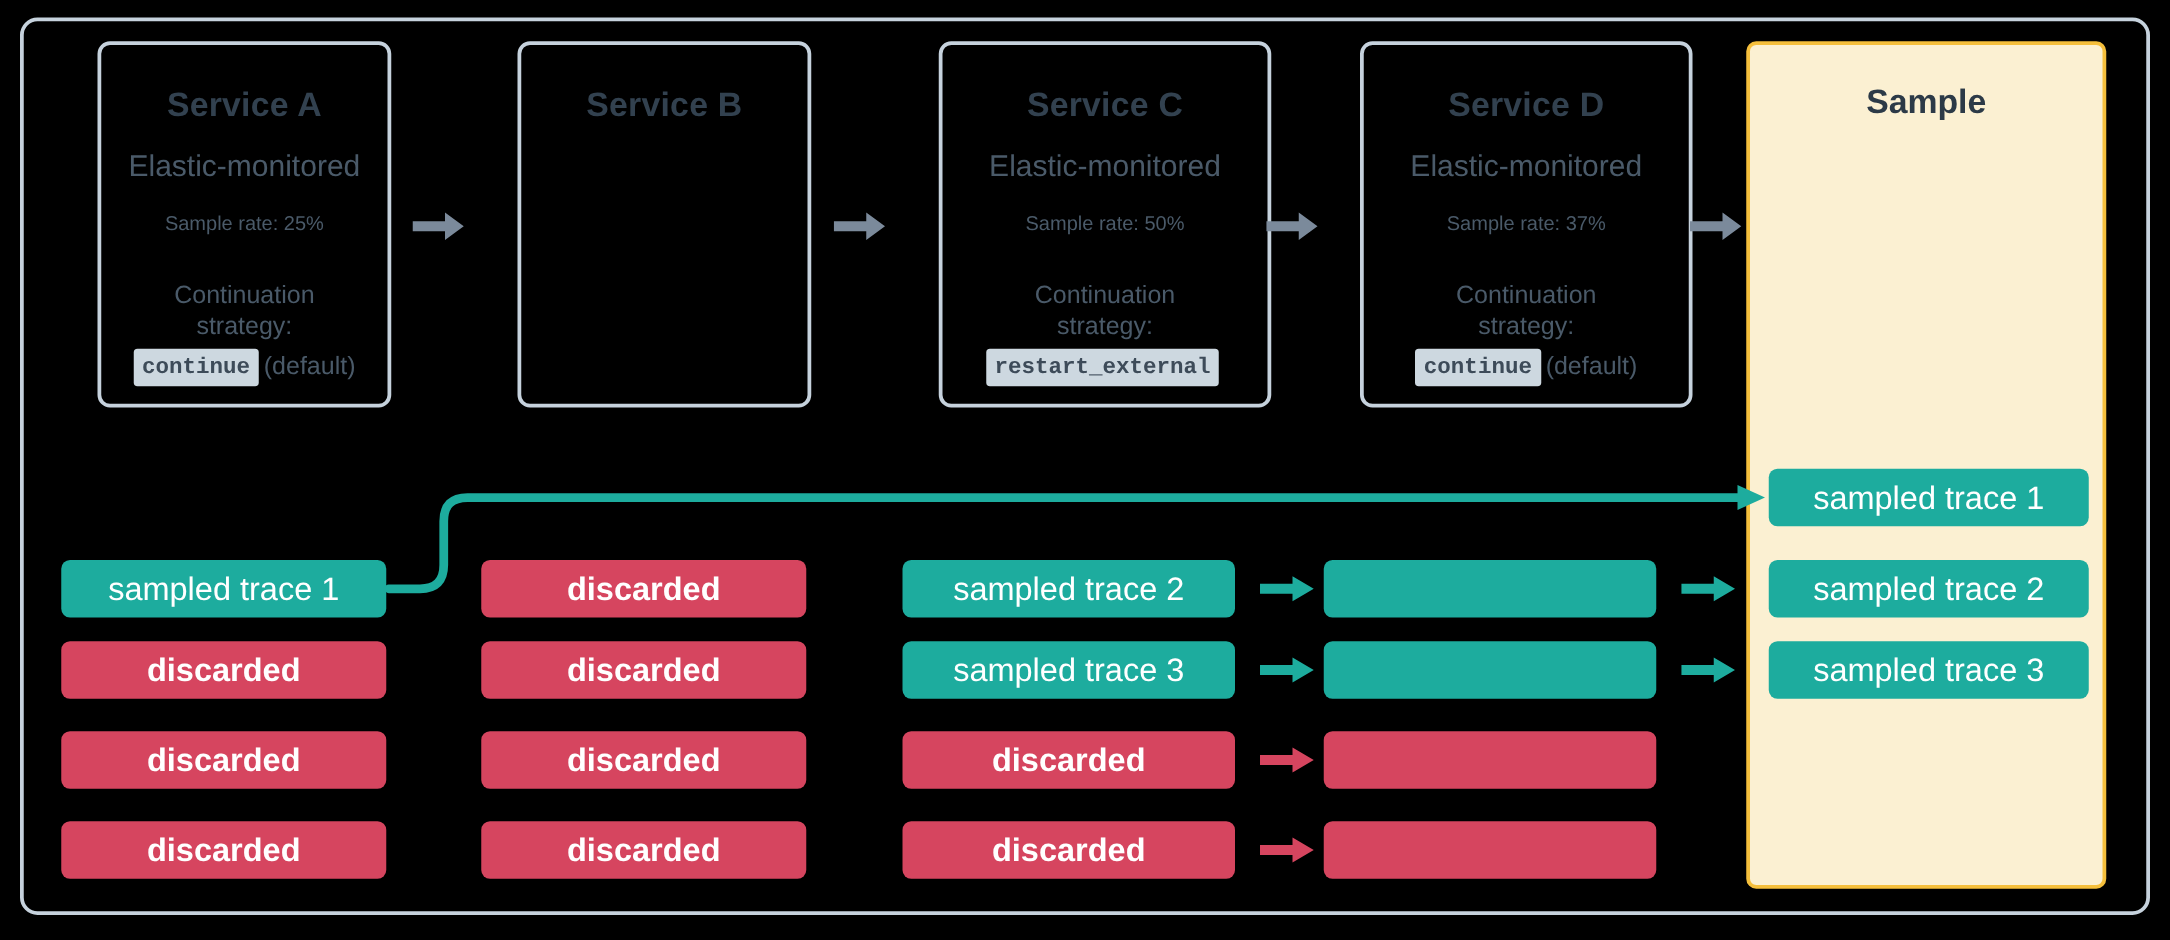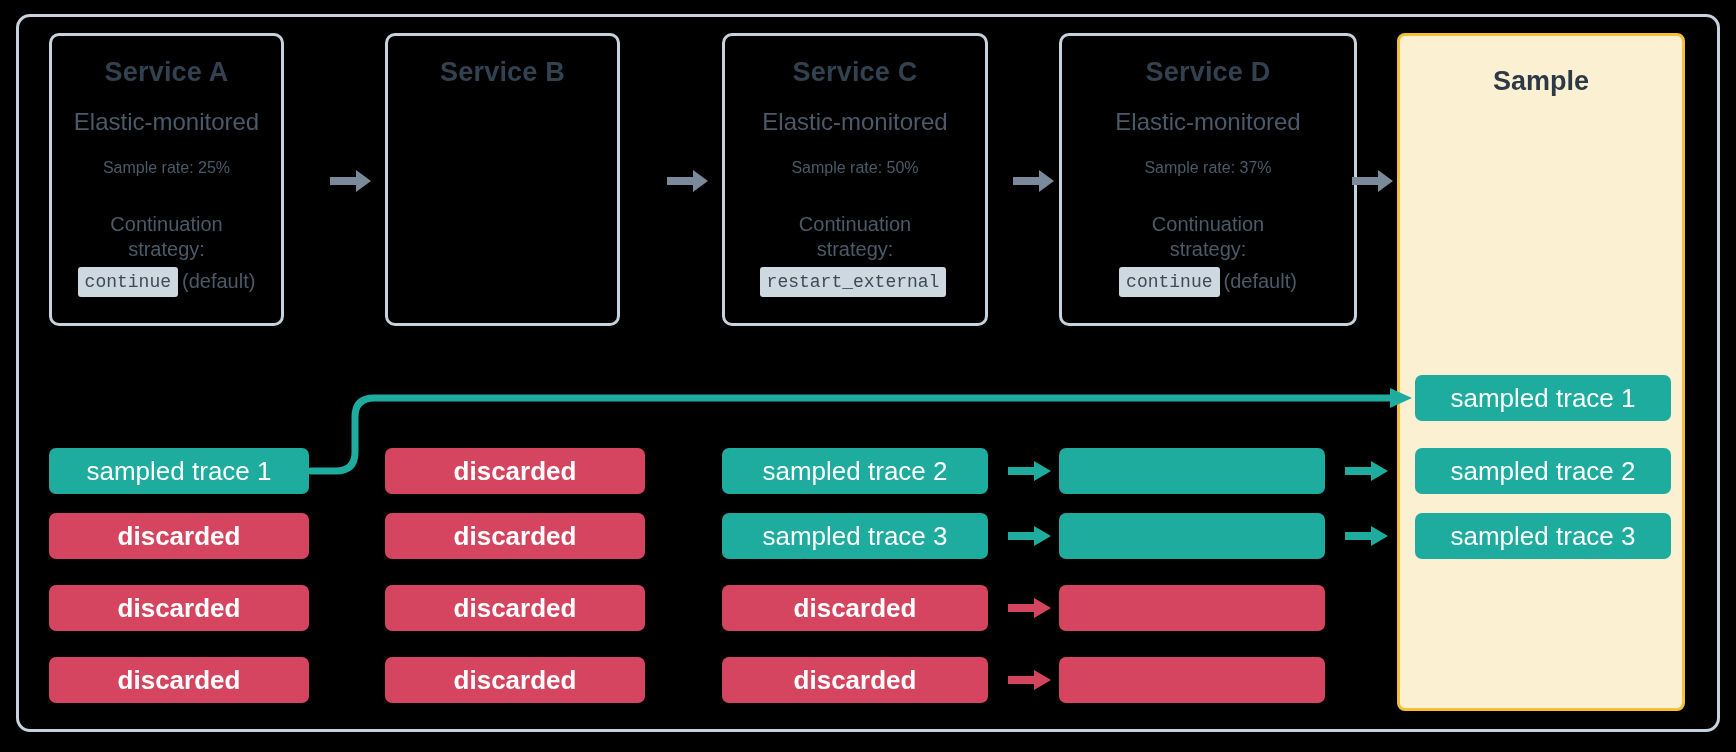--- a/index.html
+++ b/index.html
@@ -35,21 +35,22 @@
   }
 
   
   .service-box {
     position: absolute;
     box-sizing: border-box;
     border: 3px solid #c6d2dd;
     border-radius: 10px;
     background: #000000;
     text-align: center;
-    padding-top: 22px;
+    padding-top: 34px;
+    margin-left: 29px;
   }
   .service-title {
     font-size: 27px;
     font-weight: bold;
     color: #32414f;
     letter-spacing: 0.2px;
     margin: 0 0 20px 0;
     line-height: 1.1;
   }
   .service-sub {
@@ -81,20 +82,21 @@
   code.code-chip {
     display: inline-block;
     background: #cdd8e0;
     color: #3d4b59;
     font-family: "Liberation Mono", "DejaVu Sans Mono", monospace;
     font-size: 18px;
     line-height: 1.45;
     padding: 2px 7px;
     border-radius: 3px;
     vertical-align: middle;
+    font-weight: bold;
   }
   .default-note {
     font-size: 20px;
     color: #4a5a69;
     vertical-align: middle;
     margin-left: 4px;
   }
 
   
   .grey-arrow {
@@ -201,21 +203,21 @@
       <code class="code-chip">restart_external</code><span class="default-note"></span>
     </div>
   </div>
 
   <div class="grey-arrow" style="left:1013px; top:168px;">
     <svg width="42" height="26" viewBox="0 0 42 26" xmlns="http://www.w3.org/2000/svg">
       <path d="M0 9 H26 V2 L41 13 L26 24 V17 H0 Z" fill="#7b8a9b"></path>
     </svg>
   </div>
 
-  <div class="service-box" style="left:1059px; top:33px; width:298px; height:293px;">
+  <div class="service-box" style="left:1059px; top:33px; width:266px; height:293px;">
     <div class="service-title">Service D</div>
     <div class="service-sub">Elastic-monitored</div>
     <div class="service-rate">Sample rate: 37%</div>
     <div class="service-strategy-label">
       <span class="strategy-line">Continuation</span>
       <span class="strategy-line">strategy:</span>
     </div>
     <div>
       <code class="code-chip">continue</code><span class="default-note">(default)</span>
     </div>

